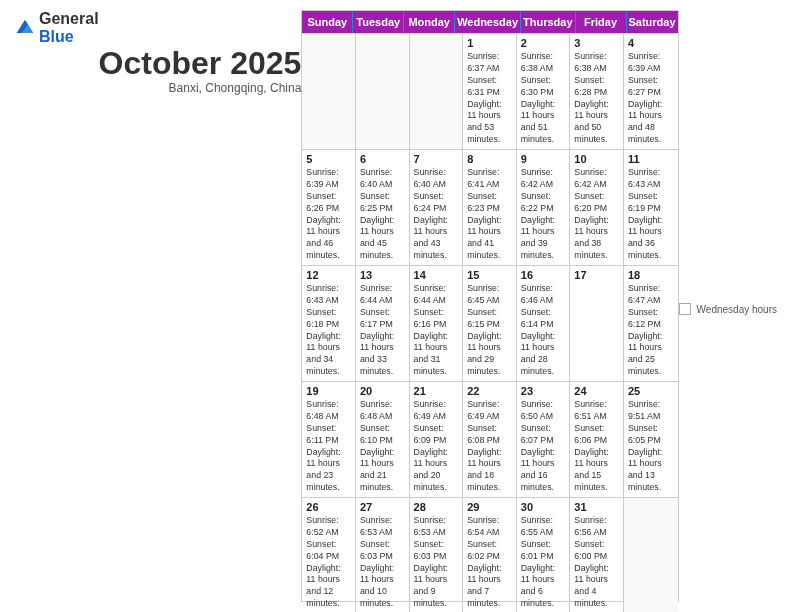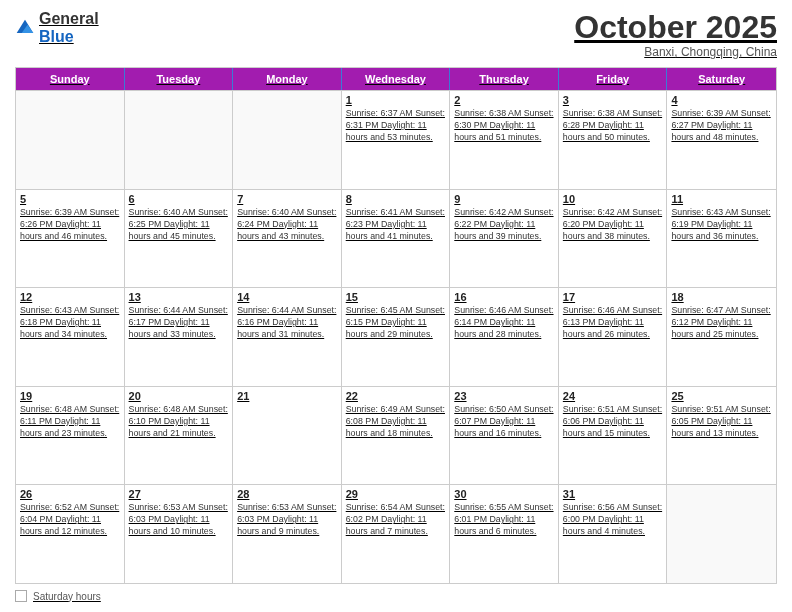--- a/index.html
+++ b/index.html
@@ -8,22 +8,21 @@
       height: 612px;
       font-family: Arial, sans-serif;
       background: #fff;
       overflow: hidden;
     }
     .page {
       width: 792px;
       height: 612px;
       padding: 10px 15px;
       display: flex;
-      flex-direction: column;
-      text-decoration: underline;
+      flex-direction: row;
     }
     .header {
       display: flex;
       justify-content: space-between;
       align-items: flex-start;
       margin-bottom: 8px;
     }
     .logo {
       display: flex;
       align-items: center;
@@ -41,20 +40,21 @@
       height: 20px;
     }
     .title-block {
       text-align: right;
     }
     .month-title {
       font-size: 32px;
       font-weight: bold;
       color: #333;
       line-height: 1.1;
+      margin-top: 36px;
     }
     .location {
       font-size: 12px;
       color: #555;
     }
     .calendar {
       flex: 1;
       display: flex;
       flex-direction: column;
       border: 1px solid #ccc;
@@ -251,23 +251,20 @@
 Daylight: 11 hours and 29 minutes.</div>
           </div>
           <div class="cal-cell">
             <div class="day-number">16</div>
             <div class="day-info">Sunrise: 6:46 AM
 Sunset: 6:14 PM
 Daylight: 11 hours and 28 minutes.</div>
           </div>
           <div class="cal-cell">
             <div class="day-number">17</div>
-            <div class="day-info">Sunrise: 6:46 AM
-Sunset: 6:13 PM
-Daylight: 11 hours and 26 minutes.</div>
           </div>
           <div class="cal-cell">
             <div class="day-number">18</div>
             <div class="day-info">Sunrise: 6:47 AM
 Sunset: 6:12 PM
 Daylight: 11 hours and 25 minutes.</div>
           </div>
         </div>
         <div class="cal-row">
           <div class="cal-cell">
@@ -277,20 +274,23 @@
 Daylight: 11 hours and 23 minutes.</div>
           </div>
           <div class="cal-cell">
             <div class="day-number">20</div>
             <div class="day-info">Sunrise: 6:48 AM
 Sunset: 6:10 PM
 Daylight: 11 hours and 21 minutes.</div>
           </div>
           <div class="cal-cell">
             <div class="day-number">21</div>
+            <div class="day-info">Sunrise: 6:49 AM
+Sunset: 6:09 PM
+Daylight: 11 hours and 20 minutes.</div>
           </div>
           <div class="cal-cell">
             <div class="day-number">22</div>
             <div class="day-info">Sunrise: 6:49 AM
 Sunset: 6:08 PM
 Daylight: 11 hours and 18 minutes.</div>
           </div>
           <div class="cal-cell">
             <div class="day-number">23</div>
             <div class="day-info">Sunrise: 6:50 AM
@@ -347,15 +347,15 @@
 Sunset: 6:00 PM
 Daylight: 11 hours and 4 minutes.</div>
           </div>
           <div class="cal-cell empty"></div>
         </div>
       </div>
   </div>
 
   <div class="footer">
     <div class="footer-box"></div>
-    <span>Saturday hours</span>
+    <span>Wednesday hours</span>
   </div>
 </div>
 
 </body></html>

